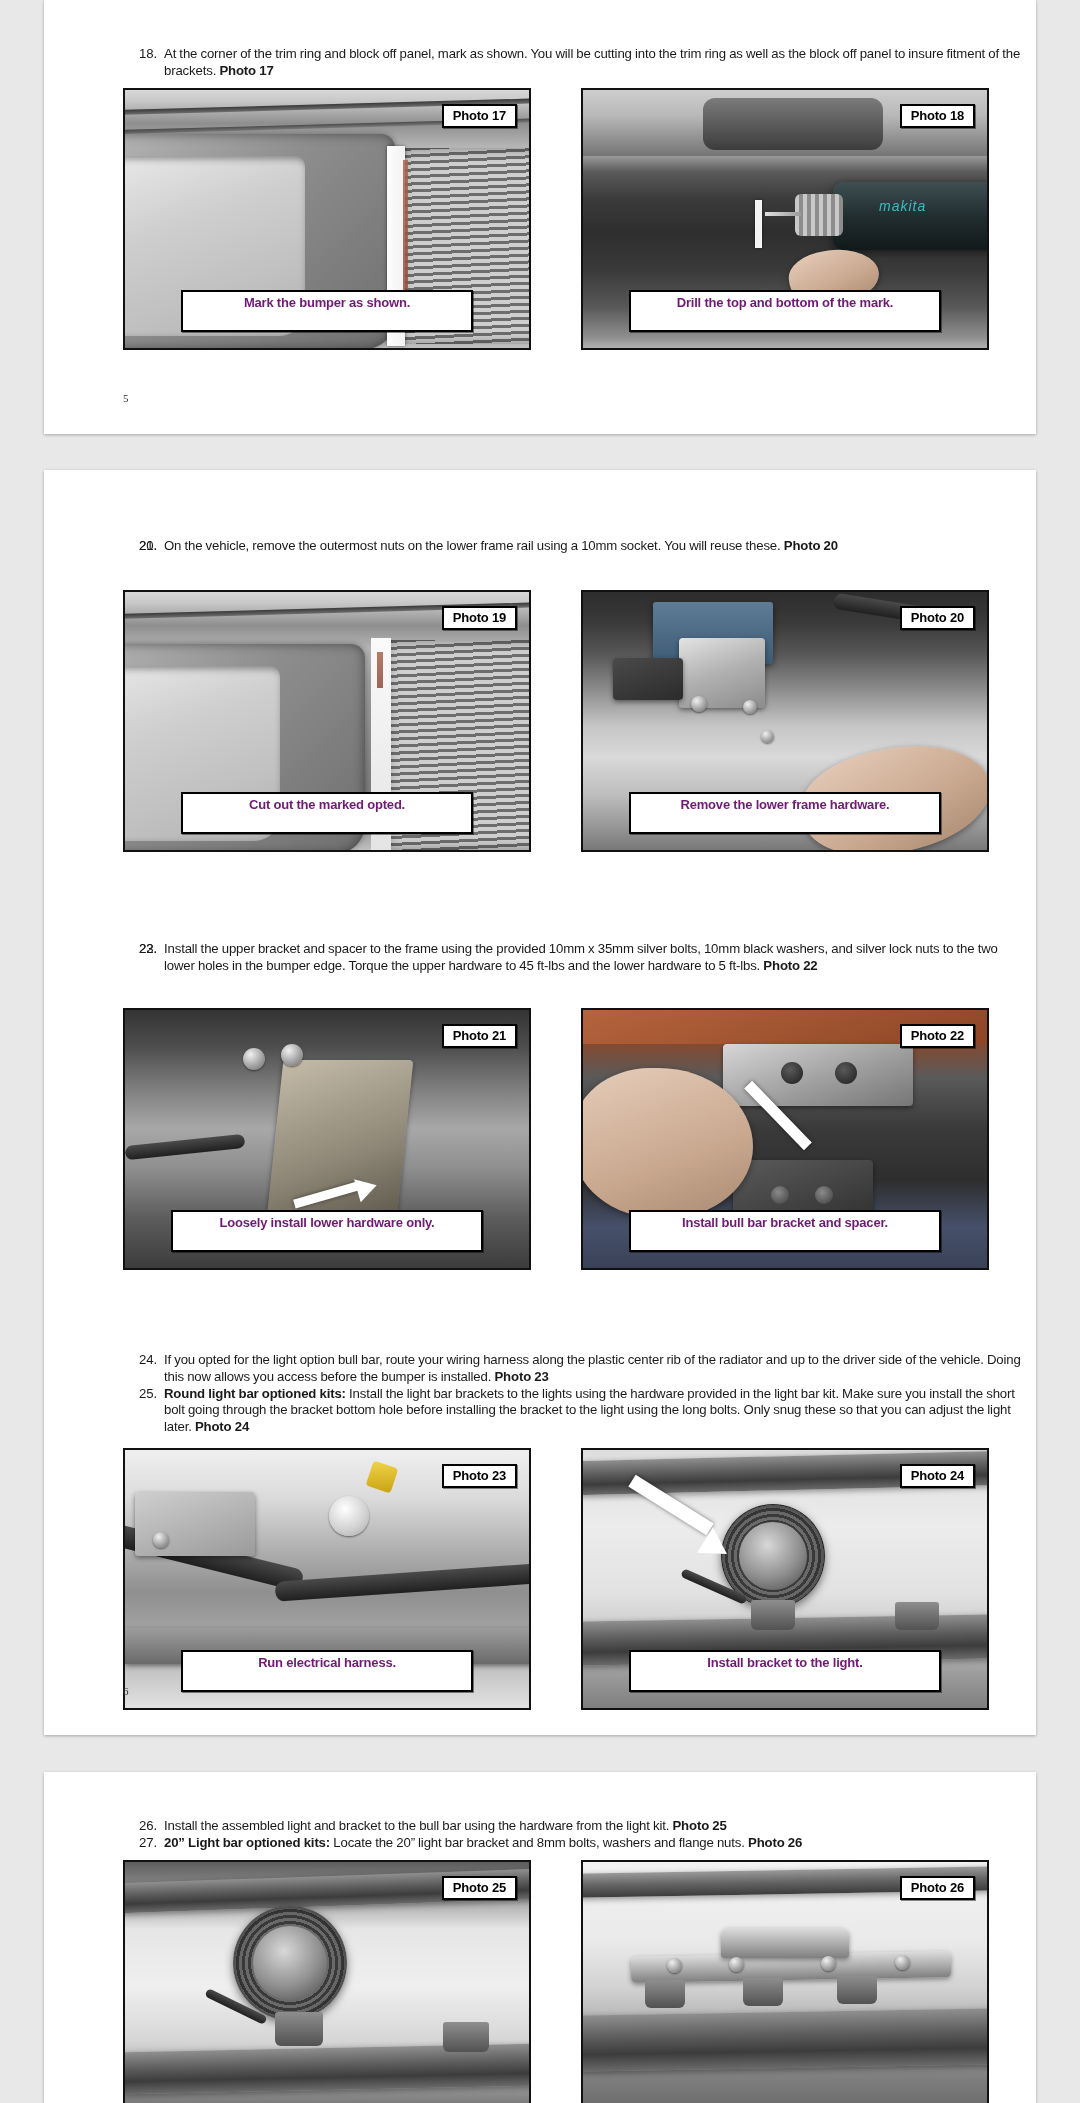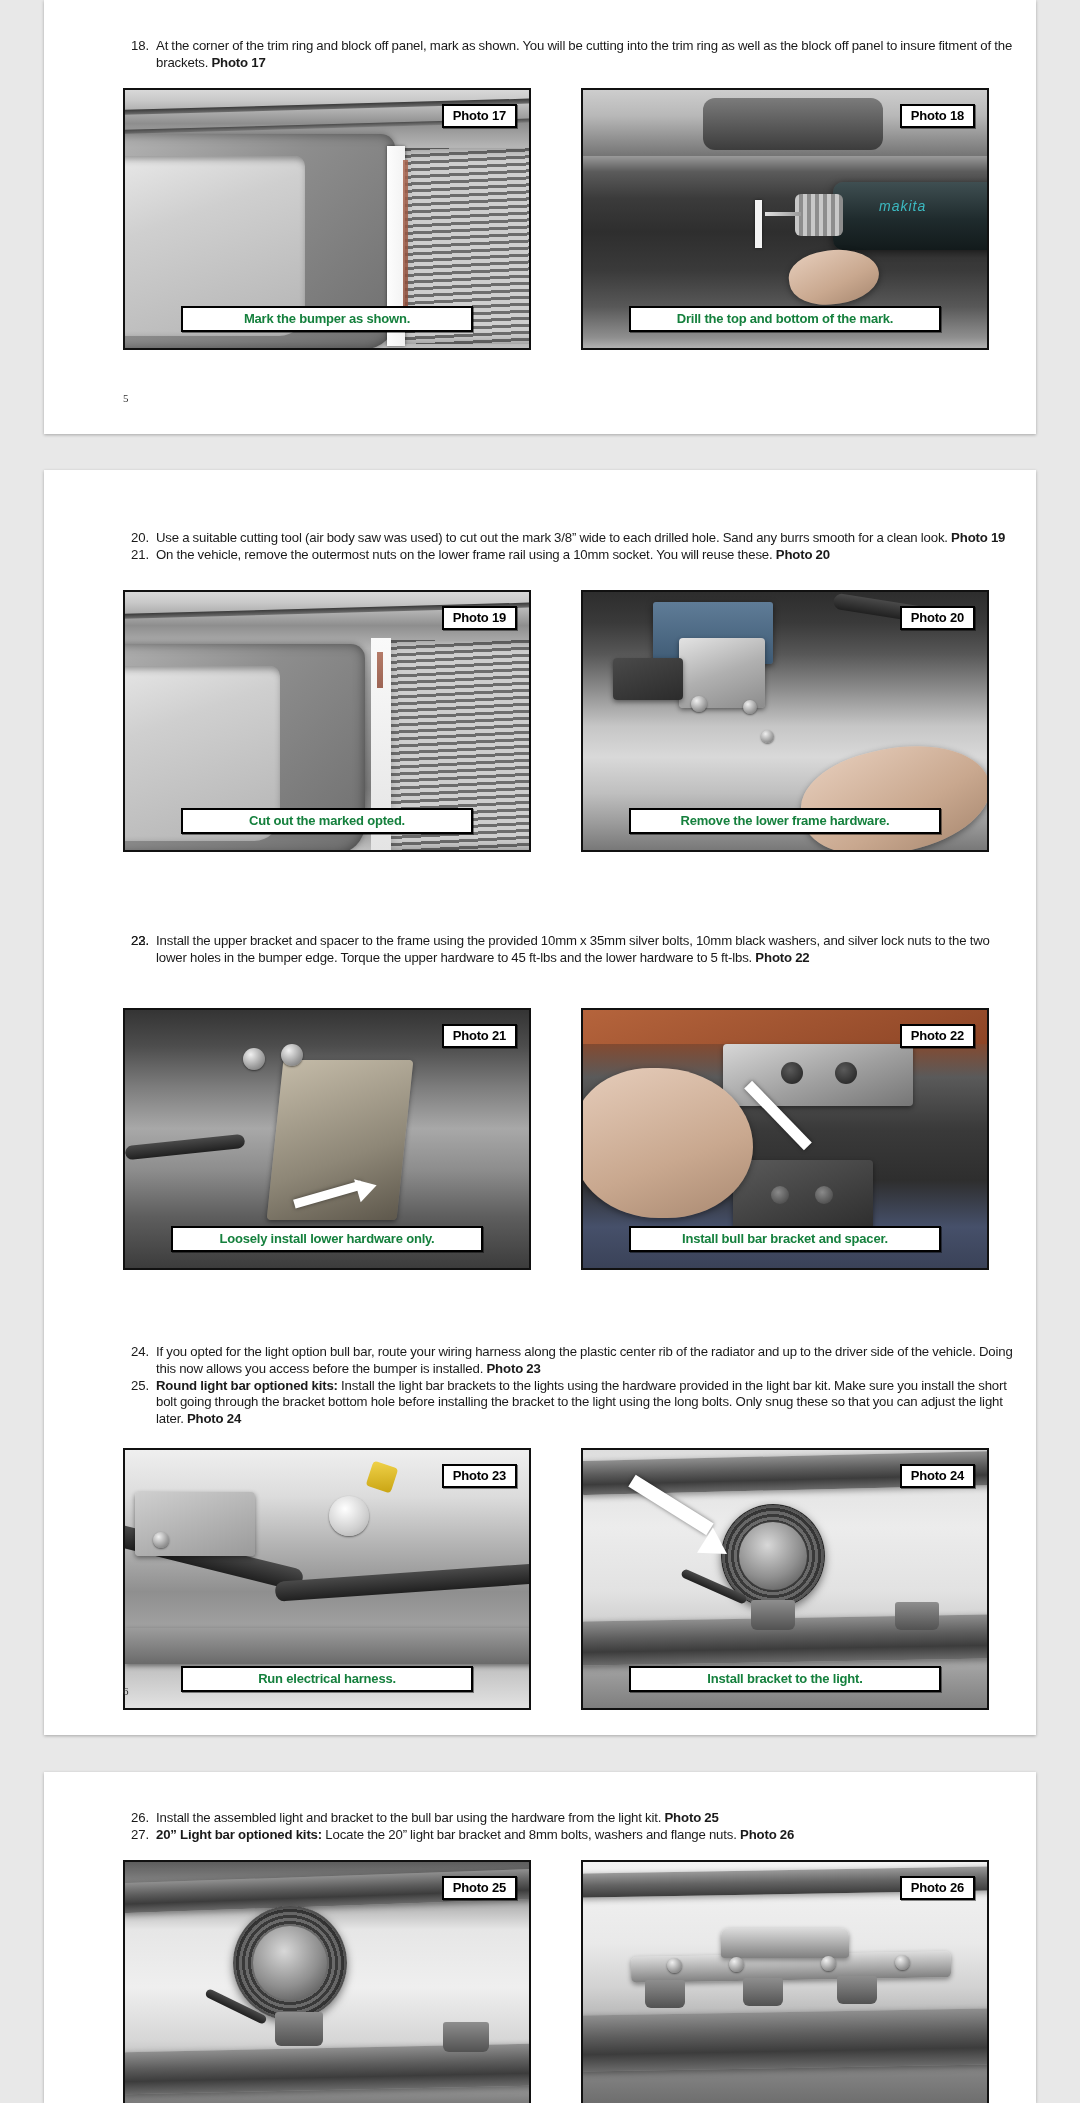--- a/index.html
+++ b/index.html
@@ -28,21 +28,21 @@
   #page-7 { top: 1772px; height: 331px; }
 
   .page-inner {
     position: relative;
     width: 100%;
     height: 100%;
   }
 
   
   .steps {
-    margin: 0;
+    margin: 8px;
     padding: 0;
     list-style: none;
   }
   .step {
     position: relative;
     padding-left: 33px;
     font-size: 13.2px;
     line-height: 1.27;
     color: #1a1a1a;
     margin-bottom: 0px;
@@ -96,22 +96,22 @@
     position: absolute;
     left: 50%;
     transform: translateX(-50%);
     bottom: 16px;
     width: 280px;
     background: #fff;
     border: 2px solid #000;
     text-align: center;
     font-size: 13px;
     font-weight: bold;
-    color: #15803d;
-    padding: 3px 4px 4px 4px;
+    color: #701a75;
+    padding: 3px 4px 20px 4px;
     letter-spacing: -0.2px;
     z-index: 6;
     box-shadow: 1px 1px 0 rgba(0,0,0,0.45);
   }
   .photo-caption.wide { width: 300px; }
 
   
   .page-num {
     position: absolute;
     font-size: 11px;
@@ -345,21 +345,21 @@
 
     <div class="page-num" style="left:79px; top:392px;">5</div>
   </div>
 </div>
 
 <div class="page" id="page-6">
   <div class="page-inner">
 
     <ol class="steps" style="position:absolute; left:79px; top:60px; width:890px;">
       <li class="step">
-        <span class="step-num">20.</span><span><span>Use a suitable cutting tool (air body saw was used) to cut out the mark 3/8” wide to each drilled hole. Sand any burrs smooth for a clean look. </span><b>Photo 19</b></span>
+        <span class="step-num">20.</span>
       </li>
       <li class="step">
         <span class="step-num">21.</span><span><span>On the vehicle, remove the outermost nuts on the lower frame rail using a 10mm socket. You will reuse these. </span><b>Photo 20</b></span>
       </li>
     </ol>
 
     <div class="photo-row" style="position:absolute; left:79px; top:120px;">
 
       <div class="photo">
         <div class="scene">

